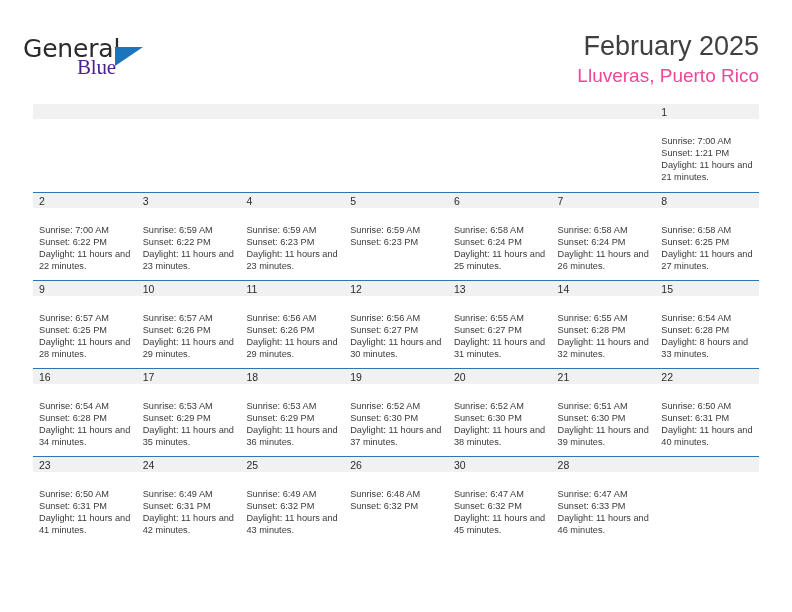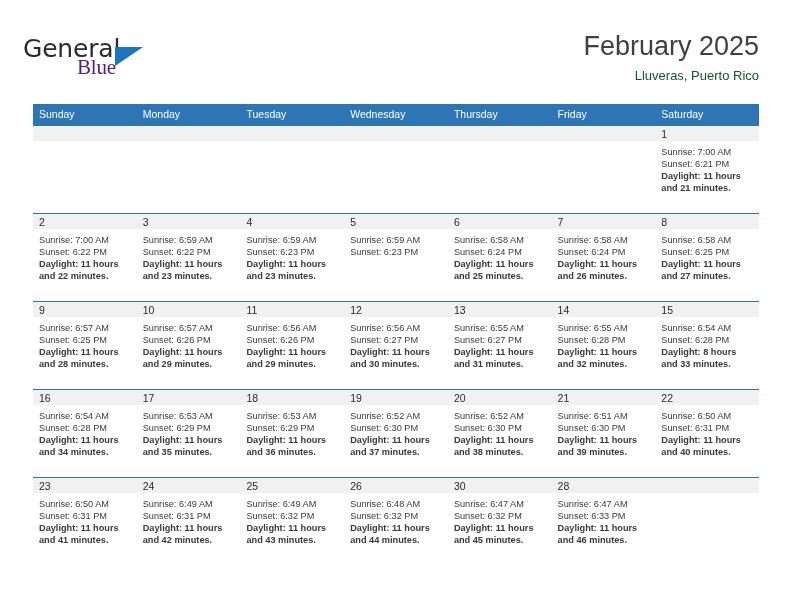--- a/index.html
+++ b/index.html
@@ -76,23 +76,23 @@
   }
   .month-title {
     font-size: 27px;
     line-height: 32px;
     color: #404040;
     font-weight: 400;
     white-space: nowrap;
   }
   .location {
     margin-top: 5px;
-    font-size: 13px;
+    font-size: 19px;
     line-height: 18px;
-    color: #14532d;
+    color: #ec4899;
     font-weight: 400;
     white-space: nowrap;
   }
 
   
   .calendar {
     position: absolute;
     left: 33px;
     top: 104px;
     width: 726px;
@@ -138,31 +138,30 @@
     background: #f1f1f1;
   }
   .daynum {
     font-size: 10.5px;
     line-height: 16px;
     color: #2b2b2b;
     padding-left: 6px;
     display: block;
   }
   .info {
-    padding: 4px 5px 0 6px;
+    padding: 15px 5px 0 6px;
     font-size: 9.2px;
     line-height: 12.1px;
     color: #3a3a3a;
   }
   .info div {
     white-space: nowrap;
   }
   .info .daylight {
     white-space: normal;
-    font-weight: bold;
   }
 </style>
 </head>
 <body>
 
 <div class="page">
 
   <div class="header">
 
     <div class="logo">
@@ -172,29 +171,20 @@
     </div>
 
     <div class="title-block">
       <div class="month-title">February 2025</div>
       <div class="location">Lluveras, Puerto Rico</div>
     </div>
 
   </div>
 
   <div class="calendar">
-    <div class="weekdays">
-      <div class="weekday">Sunday</div>
-      <div class="weekday">Monday</div>
-      <div class="weekday">Tuesday</div>
-      <div class="weekday">Wednesday</div>
-      <div class="weekday">Thursday</div>
-      <div class="weekday">Friday</div>
-      <div class="weekday">Saturday</div>
-    </div>
 
     <div class="week">
       <div class="daycell empty">
           <div class="datebar">
             <span class="daynum"></span>
           </div>
           <div class="info">
             <div></div>
             <div></div>
             <div class="daylight"></div>
@@ -249,21 +239,21 @@
             <div></div>
             <div class="daylight"></div>
           </div>
         </div>
       <div class="daycell">
           <div class="datebar">
             <span class="daynum">1</span>
           </div>
           <div class="info">
             <div>Sunrise: 7:00 AM</div>
-            <div>Sunset: 6:21 PM</div>
+            <div>Sunset: 1:21 PM</div>
             <div class="daylight">Daylight: 11 hours and 21 minutes.</div>
           </div>
         </div>
     </div>
 
     <div class="week">
       <div class="daycell">
           <div class="datebar">
             <span class="daynum">2</span>
           </div>
@@ -511,21 +501,20 @@
             <div class="daylight">Daylight: 11 hours and 43 minutes.</div>
           </div>
         </div>
       <div class="daycell">
           <div class="datebar">
             <span class="daynum">26</span>
           </div>
           <div class="info">
             <div>Sunrise: 6:48 AM</div>
             <div>Sunset: 6:32 PM</div>
-            <div class="daylight">Daylight: 11 hours and 44 minutes.</div>
           </div>
         </div>
       <div class="daycell">
           <div class="datebar">
             <span class="daynum">30</span>
           </div>
           <div class="info">
             <div>Sunrise: 6:47 AM</div>
             <div>Sunset: 6:32 PM</div>
             <div class="daylight">Daylight: 11 hours and 45 minutes.</div>

